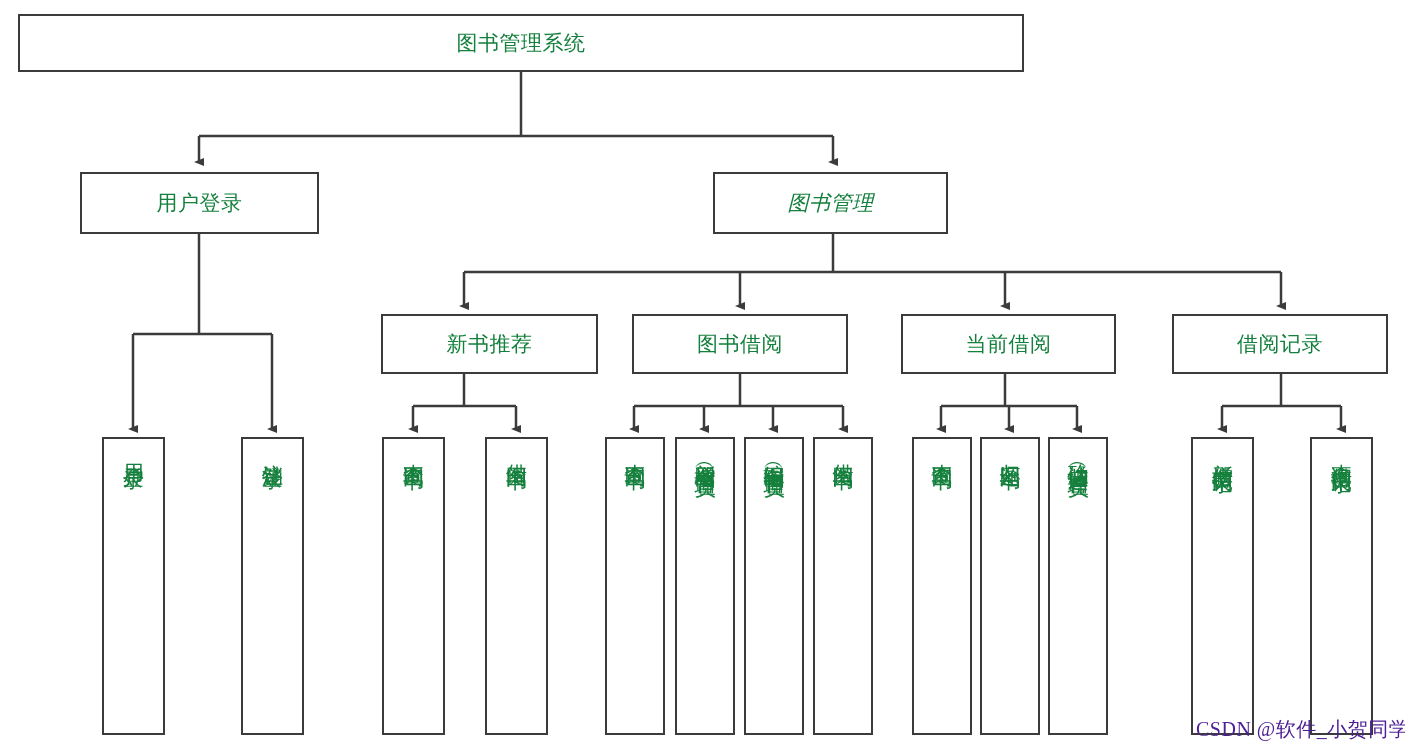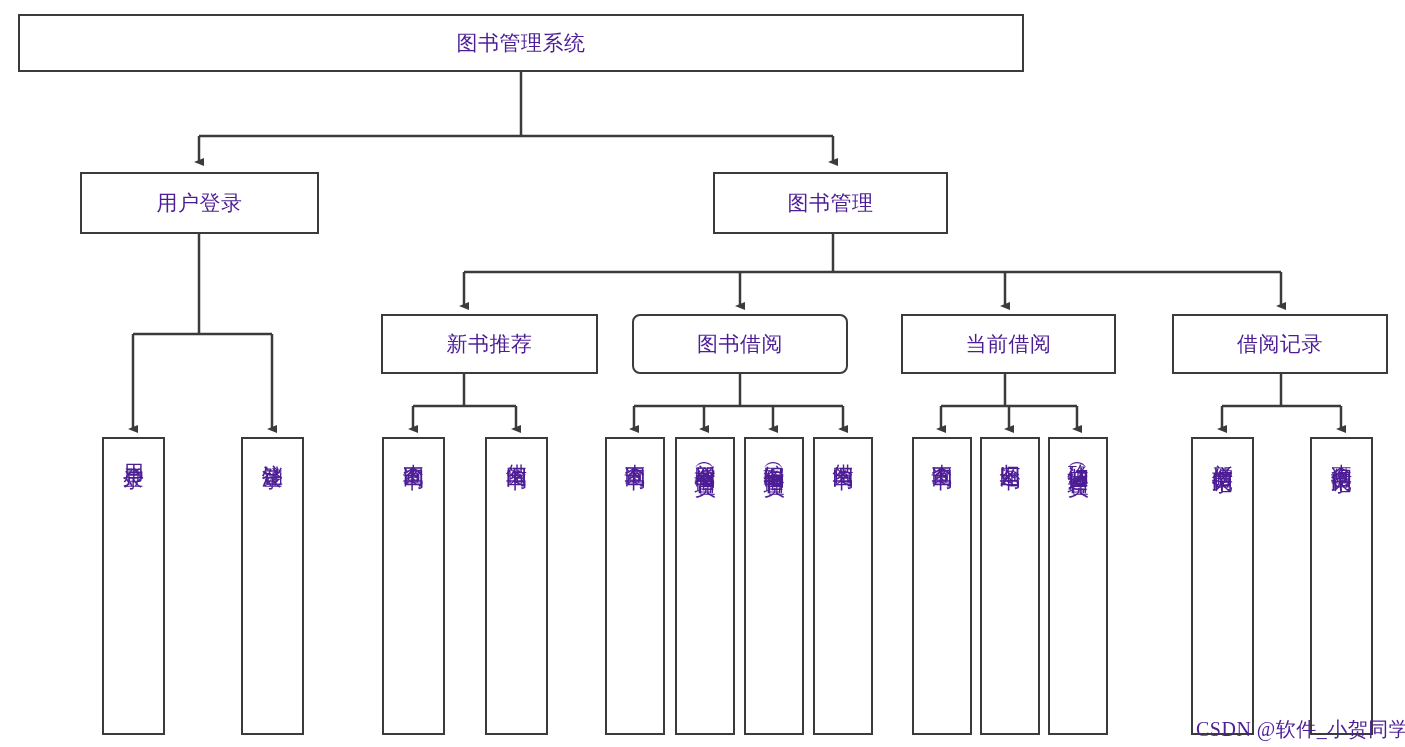--- a/index.html
+++ b/index.html
@@ -32,21 +32,21 @@
     border: 2.5px solid #3b3b3b;
     background: #ffffff;
     display: flex;
     align-items: center;
     justify-content: center;
     text-align: center;
   }
   .node .label {
     font-size: 21px;
     line-height: 1.18;
-    color: #4c1d95;
+    color: #15803d;
     letter-spacing: 0.5px;
     white-space: nowrap;
   }
   
   .node.vert {
     align-items: flex-start;
     justify-content: center;
     padding-top: 8px;
   }
   .node.vert .label {
@@ -123,29 +123,29 @@
   </svg>
 
   <div class="node" style="left:18px; top:14px; width:1006px; height:58px;">
     <span class="label">图书管理系统</span>
   </div>
 
   <div class="node" style="left:80px; top:172px; width:239px; height:62px;">
     <span class="label">用户登录</span>
   </div>
 
-  <div class="node" style="left:713px; top:172px; width:235px; height:62px;">
+  <div class="node" style="left:713px; top:172px; width:235px; height:62px;font-style:italic;">
     <span class="label">图书管理</span>
   </div>
 
   <div class="node" style="left:361px; top:314px; width:217px; height:60px;margin-left:20px;">
     <span class="label">新书推荐</span>
   </div>
 
-  <div class="node" style="left:632px; top:314px; width:216px; height:60px;border-radius:8px;">
+  <div class="node" style="left:632px; top:314px; width:216px; height:60px;">
     <span class="label">图书借阅</span>
   </div>
 
   <div class="node" style="left:901px; top:314px; width:215px; height:60px;text-align:right;">
     <span class="label">当前借阅</span>
   </div>
 
   <div class="node" style="left:1172px; top:314px; width:216px; height:60px;align-items:center;">
     <span class="label">借阅记录</span>
   </div>

